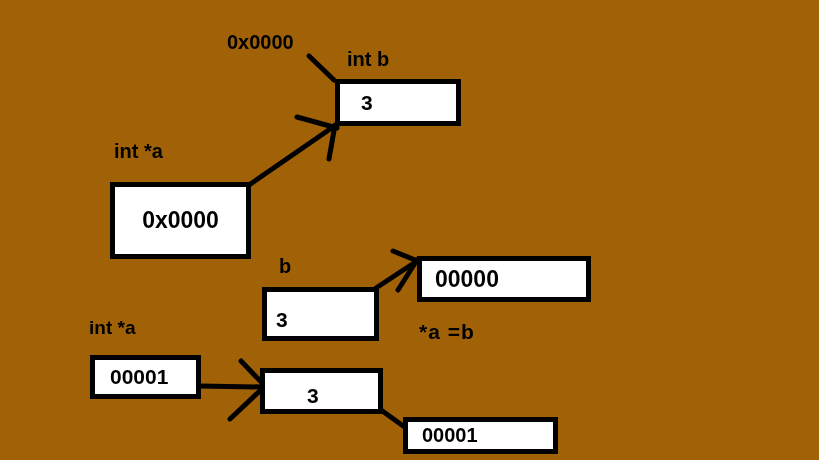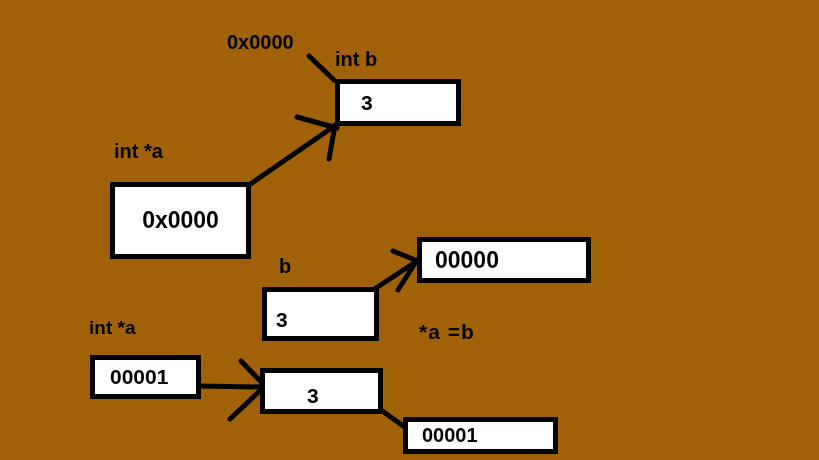--- a/index.html
+++ b/index.html
@@ -38,30 +38,30 @@
   }
   .box span { display: inline-block; }
   .lbl {
     position: absolute;
     color: #000000;
     font-weight: 700;
     white-space: nowrap;
   }
   
   .addr-lbl   { left: 227px; top: 31px;  font-size: 20px; }
-  .intb-lbl   { left: 335px; top: 48px;  font-size: 20px; }
+  .intb-lbl   { left: 347px; top: 48px;  font-size: 20px; }
   .box-b1     { left: 335px; top: 79px;  width: 126px; height: 47px; padding-left: 21px; font-size: 21px; }
   .inta1-lbl  { left: 114px; top: 140px; font-size: 20px; }
   .box-a1     { left: 110px; top: 182px; width: 141px; height: 77px; justify-content: center; font-size: 23px; }
   .stmt1-lbl  { left: 333px; top: 188px; font-size: 21px; letter-spacing: 1px; }
   
   .b2-lbl     { left: 279px; top: 255px; font-size: 20px; }
   .box-b2     { left: 262px; top: 287px; width: 117px; height: 54px; padding-left: 9px;  align-items: flex-end; font-size: 21px; }
   .box-b2 span{ margin-bottom: 4px; }
-  .box-c2     { left: 417px; top: 237px; width: 174px; height: 46px; padding-left: 13px; font-size: 23px; }
+  .box-c2     { left: 417px; top: 256px; width: 174px; height: 46px; padding-left: 13px; font-size: 23px; }
   .stmt2-lbl  { left: 419px; top: 304px; font-size: 21px; letter-spacing: 1px; margin-top: 16px; }
   
   .inta3-lbl  { left: 89px;  top: 317px; font-size: 19px; }
   .box-a3     { left: 90px;  top: 355px; width: 111px; height: 44px; padding-left: 15px; font-size: 21px; }
   .box-b3     { left: 260px; top: 368px; width: 123px; height: 46px; padding-left: 42px; align-items: flex-end; font-size: 21px; }
   .box-b3 span{ margin-bottom: 1px; }
   .box-c3     { left: 403px; top: 417px; width: 155px; height: 37px; padding-left: 14px; font-size: 20px; }
   
   .watermark {
     position: absolute;

